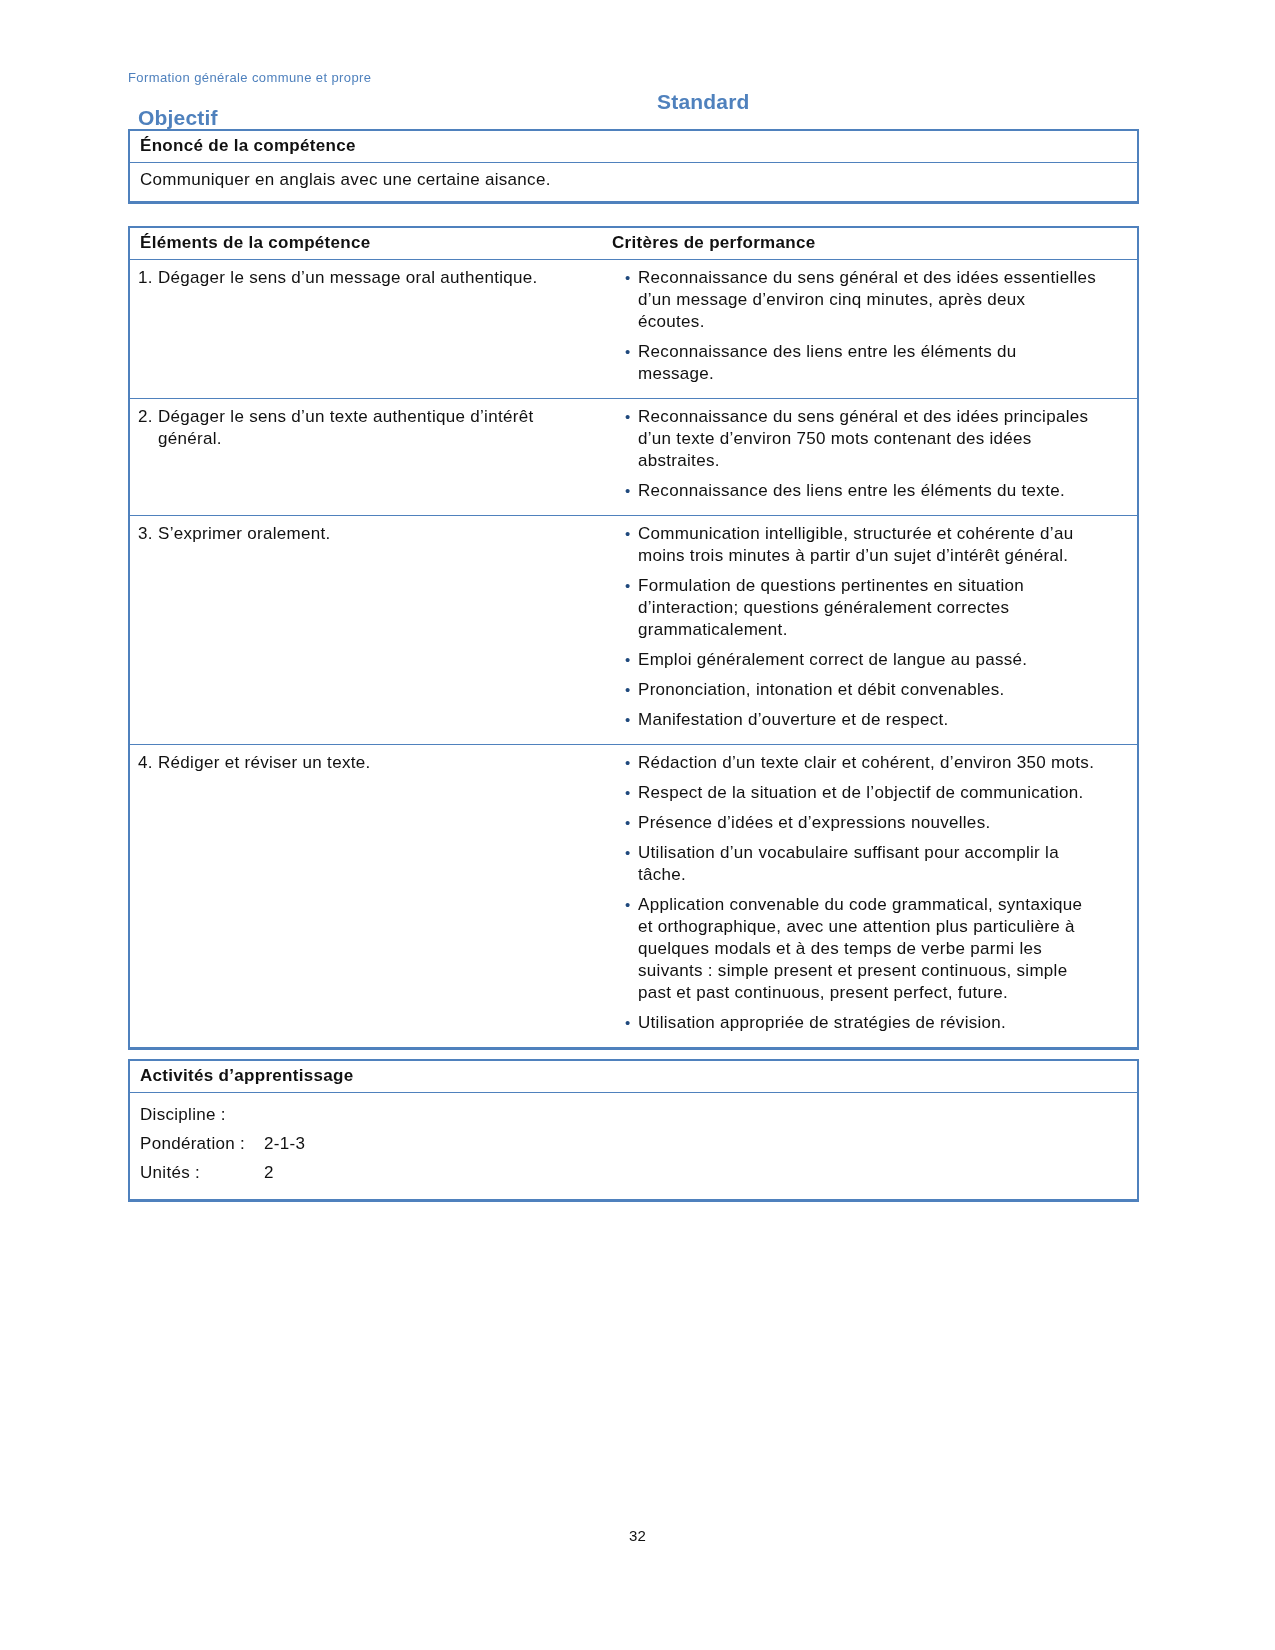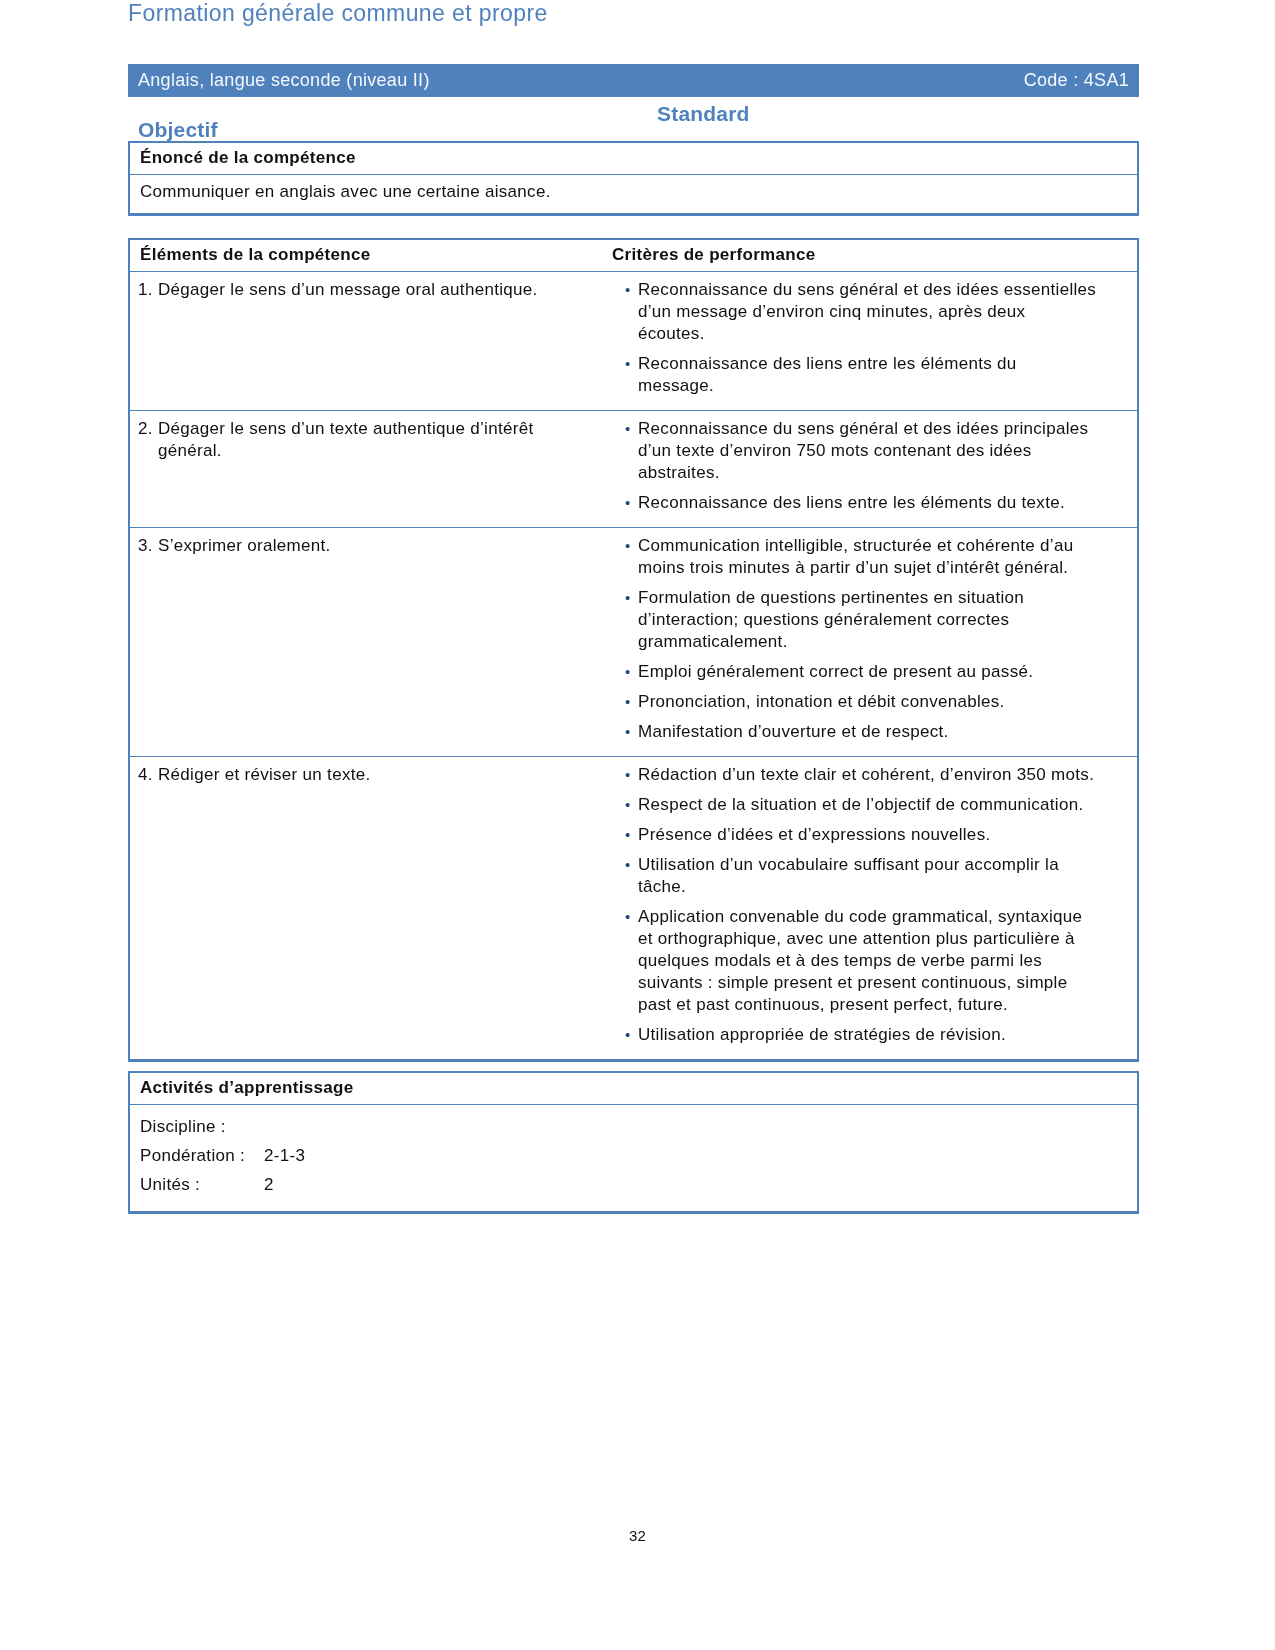--- a/index.html
+++ b/index.html
@@ -10,21 +10,21 @@
   *{margin:0;padding:0;box-sizing:border-box;}
   html,body{background:#ffffff;}
   body{
     width:1275px;height:1650px;position:relative;overflow:hidden;
     font-family:"Liberation Sans","DejaVu Sans",sans-serif;
     color:var(--ink);
     letter-spacing:0.3px;
   }
   .content{position:absolute;left:128px;top:0;width:1011px;}
   .kicker{
-    font-size:23px;color:var(--accent);letter-spacing:0.4px;
+    margin-top:70px;font-size:13px;color:var(--accent);letter-spacing:0.4px;
   }
   .bar{
     margin-top:37px;height:33px;background:var(--accent);
     display:flex;justify-content:space-between;align-items:center;
     padding:0 10px;color:#f5f8fc;font-size:18px;
   }
   .obj-std{position:relative;height:31px;margin-top:3px;}
   .obj-std .lbl{
     font-weight:bold;color:var(--accent);font-size:21px;letter-spacing:0.2px;
   }
@@ -67,24 +67,20 @@
     text-align:center;font-size:15px;letter-spacing:0.2px;
   }
 </style>
 </head>
 <body>
 
 <div class="content">
 
   <div class="kicker">Formation générale commune et propre</div>
 
-  <div class="bar">
-    <span>Anglais, langue seconde (niveau II)</span>
-    <span>Code : 4SA1</span>
-  </div>
 
   <div class="obj-std">
     <span class="lbl left">Objectif</span>
     <span class="lbl right">Standard</span>
   </div>
 
   <div class="tbl tbl-enonce">
     <div class="t-head">Énoncé de la compétence</div>
     <div class="t-body">Communiquer en anglais avec une certaine aisance.</div>
   </div>
@@ -139,21 +135,21 @@
         <li>
             <span class="b">•</span>
             <span class="t">Communication intelligible, structurée et cohérente d’au moins trois minutes à partir d’un sujet d’intérêt général.</span>
           </li>
         <li>
             <span class="b">•</span>
             <span class="t">Formulation de questions pertinentes en situation d’interaction; questions généralement correctes grammaticalement.</span>
           </li>
         <li>
             <span class="b">•</span>
-            <span class="t">Emploi généralement correct de present au passé.</span>
+            <span class="t">Emploi généralement correct de langue au passé.</span>
           </li>
         <li>
             <span class="b">•</span>
             <span class="t">Prononciation, intonation et débit convenables.</span>
           </li>
         <li>
             <span class="b">•</span>
             <span class="t">Manifestation d’ouverture et de respect.</span>
           </li>
       </ul>

